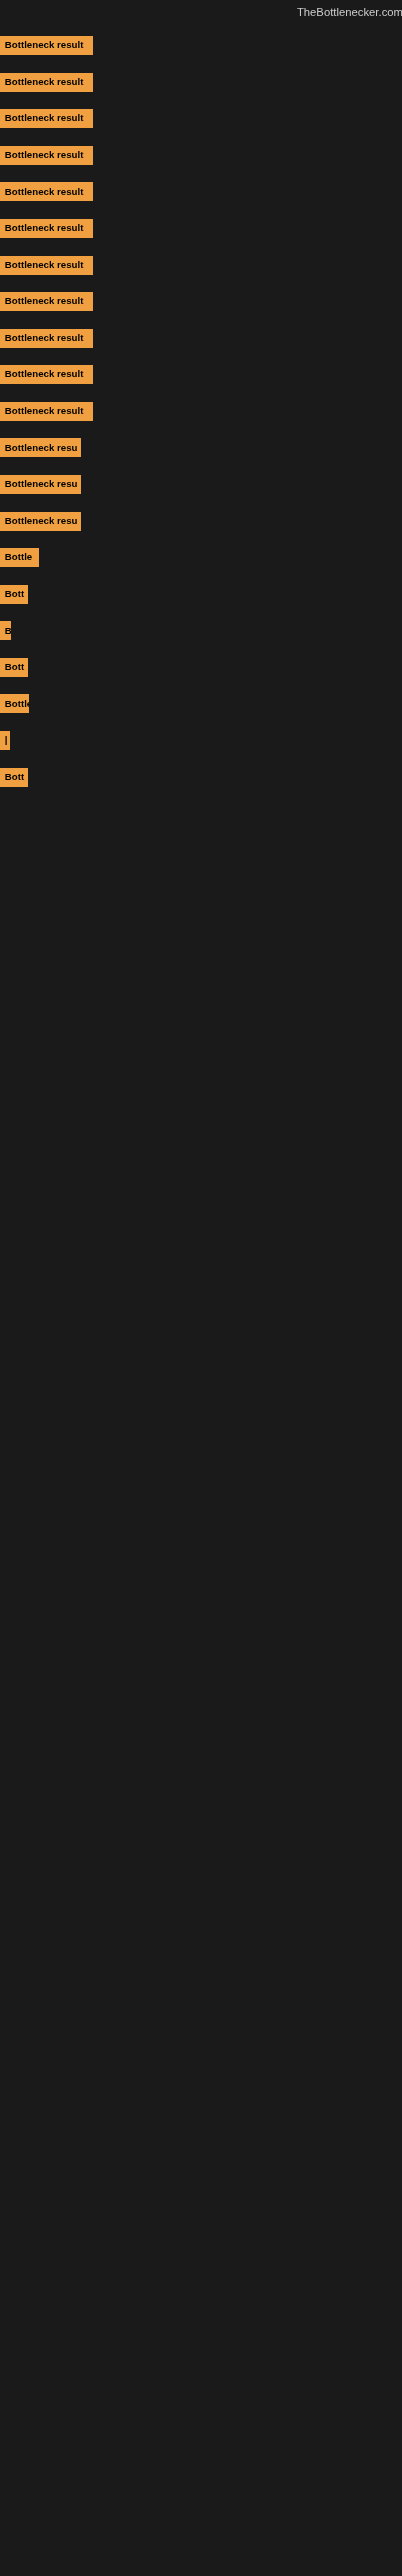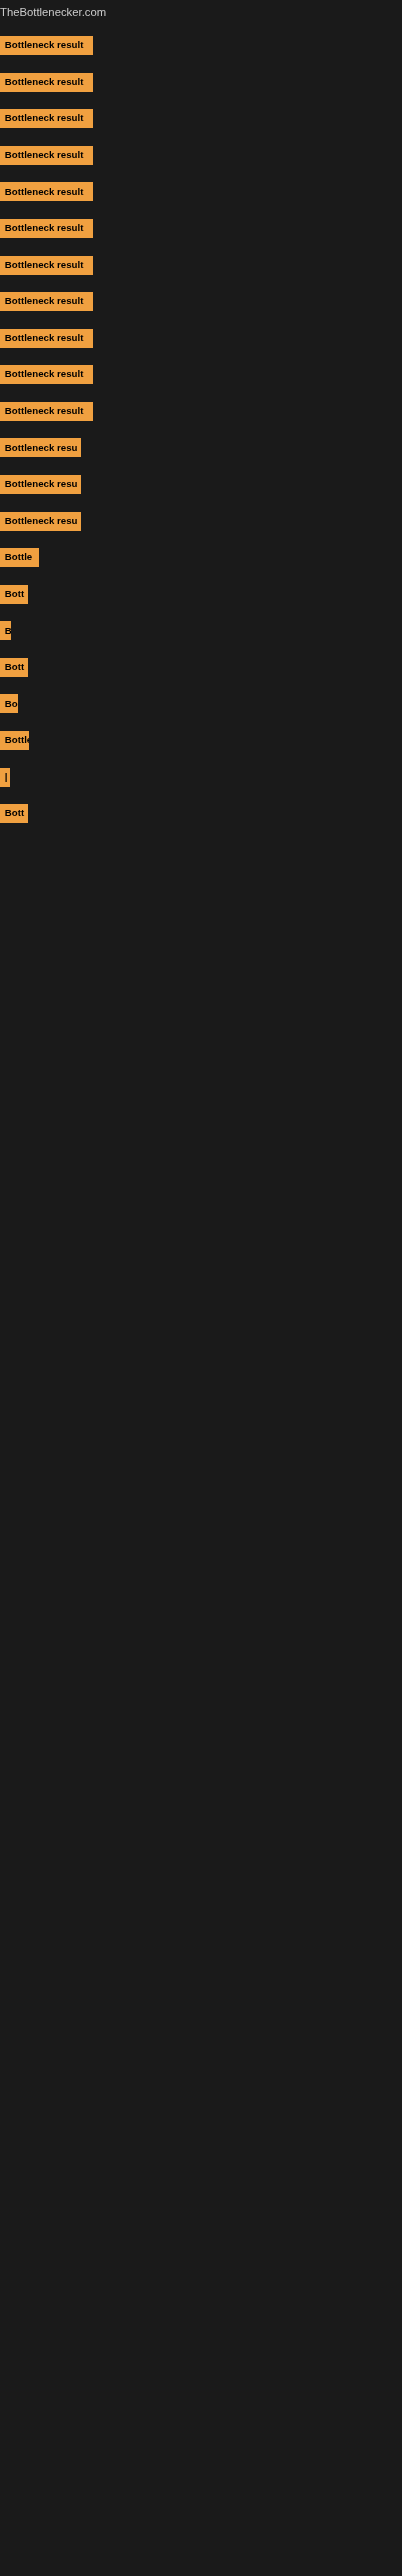--- a/index.html
+++ b/index.html
@@ -10,21 +10,21 @@
 
     body {
       width: 403px;
       min-height: 2576px;
       background-color: #1a1a1a;
       font-family: Arial, sans-serif;
       position: relative;
     }
 
     .site-header {
-      text-align: left;
+      text-align: right;
       padding: 6.4px 0 9.7px 0;
       color: #cccccc;
       font-size: 11.3px;
       font-weight: normal;
     }
 
     .bottleneck-bar {
       display: inline-block;
       background-color: #f0a040;
       color: #000000;
@@ -98,23 +98,20 @@
     <div class="row">
       <div class="bottleneck-bar" style="width: 28px; max-width: 28px;">Bott</div>
     </div>
     <div class="row">
       <div class="bottleneck-bar" style="width: 11.3px; max-width: 11.3px;">B</div>
     </div>
     <div class="row">
       <div class="bottleneck-bar" style="width: 28px; max-width: 28px;">Bott</div>
     </div>
     <div class="row">
-      <div class="bottleneck-bar" style="width: 17.7px; max-width: 17.7px;">Bo</div>
-    </div>
-    <div class="row">
       <div class="bottleneck-bar" style="width: 29px; max-width: 44px;">Bottlen</div>
     </div>
     <div class="row">
       <div class="bottleneck-bar" style="width: 6.4px; max-width: 6.4px;">|</div>
     </div>
     <div class="row">
       <div class="bottleneck-bar" style="width: 28px; max-width: 28px;">Bott</div>
     </div>
   </div>
 

